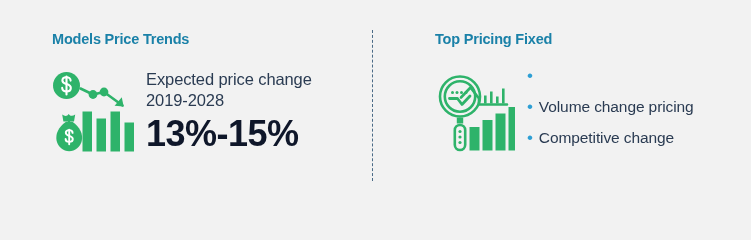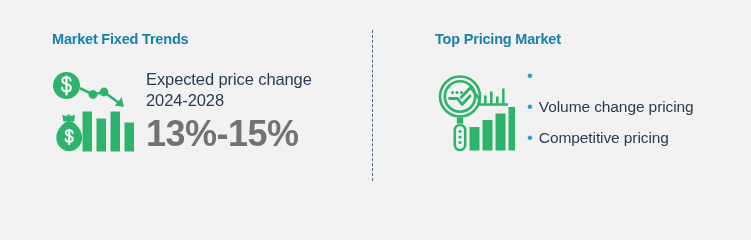--- a/index.html
+++ b/index.html
@@ -76,21 +76,21 @@
     font-size: 16.5px;
     color: #2a3b52;
     line-height: 1.28;
     letter-spacing: -0.1px;
     white-space: nowrap;
   }
   .pct-value {
     font-family: "Liberation Sans", sans-serif;
     font-size: 36px;
     font-weight: bold;
-    color: #737373;
+    color: #0f172a;
     letter-spacing: -0.5px;
     line-height: 1.05;
     margin-top: 4px;
     white-space: nowrap;
   }
 
   
   .right-body {
     display: flex;
     flex-direction: row;
@@ -130,21 +130,21 @@
     flex: 0 0 auto;
   }
 </style>
 </head>
 <body>
 
 <div class="infographic">
 
   <div class="panel panel-left">
 
-    <div class="panel-title">Market Fixed Trends</div>
+    <div class="panel-title">Models Price Trends</div>
 
     <div class="left-body">
 
       <svg class="icon-price-trend" viewBox="0 0 88 82">
 
         <circle cx="14.5" cy="14.5" r="13.5" fill="#2eb36a"></circle>
         <path d="M14.5 5.6 L14.5 23.4" stroke="#ffffff" stroke-width="2.1" stroke-linecap="round"></path>
         <path d="M18.6 9.6 c0-2.2-2.0-3.3-4.1-3.3 c-2.1 0-4.1 1.0-4.1 3.2 c0 2.3 2.0 3.0 4.1 3.6
                  c2.1 0.6 4.3 1.3 4.3 3.8 c0 2.4-2.2 3.5-4.3 3.5 c-2.2 0-4.3-1.1-4.3-3.5" fill="none" stroke="#ffffff" stroke-width="2.1" stroke-linecap="round" stroke-linejoin="round"></path>
 
@@ -164,32 +164,32 @@
                  c1.8 0.5 3.6 1.1 3.6 3.2 c0 2.0-1.8 2.9-3.6 2.9 c-1.8 0-3.6-0.9-3.6-2.9" fill="none" stroke="#ffffff" stroke-width="1.9" stroke-linecap="round" stroke-linejoin="round"></path>
 
         <rect x="30.5" y="40.5" width="9.5" height="40" fill="#2eb36a"></rect>
         <rect x="44.5" y="47.5" width="9.5" height="33" fill="#2eb36a"></rect>
         <rect x="58.5" y="40.5" width="9.5" height="40" fill="#2eb36a"></rect>
         <rect x="72.5" y="51.5" width="9.5" height="29" fill="#2eb36a"></rect>
       </svg>
 
       <div class="left-text">
         <div class="expected-label">Expected price change</div>
-        <div class="expected-label">2024-2028</div>
+        <div class="expected-label">2019-2028</div>
         <div class="pct-value">13%-15%</div>
       </div>
 
     </div>
   </div>
 
   <div class="divider"></div>
 
   <div class="panel panel-right">
 
-    <div class="panel-title">Top Pricing Market</div>
+    <div class="panel-title">Top Pricing Fixed</div>
 
     <div class="right-body">
 
       <svg class="icon-pricing-models" viewBox="0 0 80 82">
 
         <path d="M26 26.5 L35.5 16.5 L44 27.5 L44 33.5 L72 33.5" fill="none" stroke="#2eb36a" stroke-width="2.6" stroke-linejoin="round" stroke-linecap="round"></path>
         <rect x="49" y="24.5" width="2.6" height="8" fill="#2eb36a"></rect>
         <rect x="55" y="20.5" width="2.6" height="12" fill="#2eb36a"></rect>
         <rect x="61" y="25.5" width="2.6" height="7" fill="#2eb36a"></rect>
         <rect x="67" y="17.5" width="2.6" height="15" fill="#2eb36a"></rect>
@@ -219,20 +219,20 @@
       <ul class="bullet-list">
         <li class="bullet-item">
           <span class="bullet-dot">•</span>
         </li>
         <li class="bullet-item">
           <span class="bullet-dot">•</span>
           <span>Volume change pricing</span>
         </li>
         <li class="bullet-item">
           <span class="bullet-dot">•</span>
-          <span>Competitive pricing</span>
+          <span>Competitive change</span>
         </li>
       </ul>
 
     </div>
   </div>
 
 </div>
 
 </body></html>

